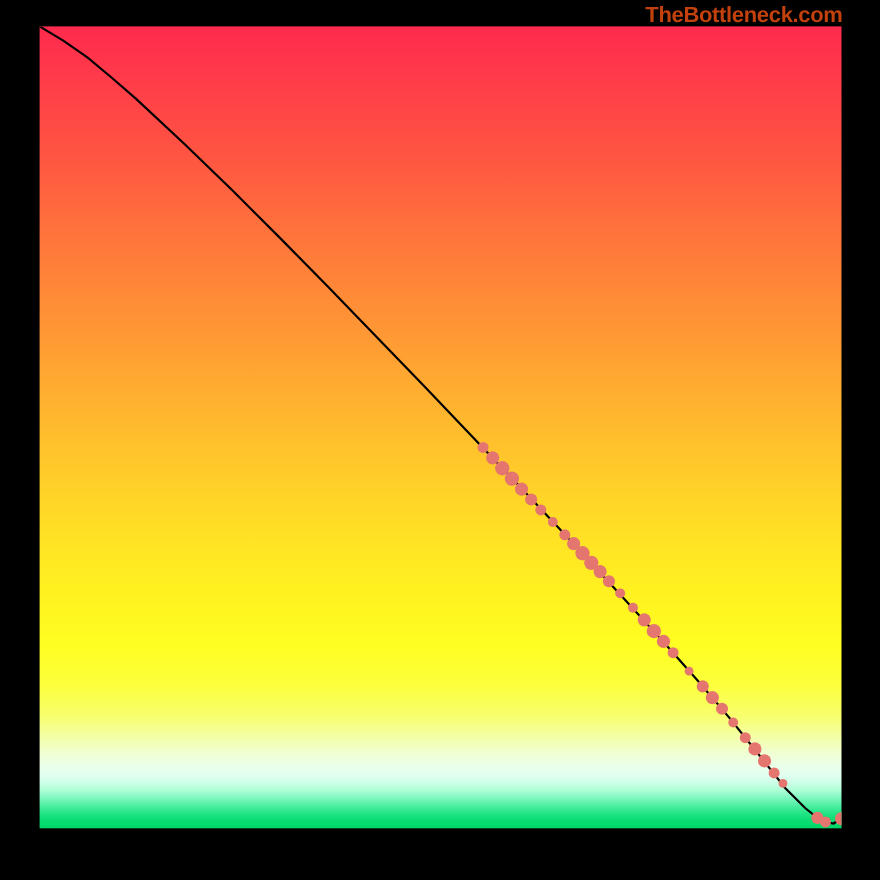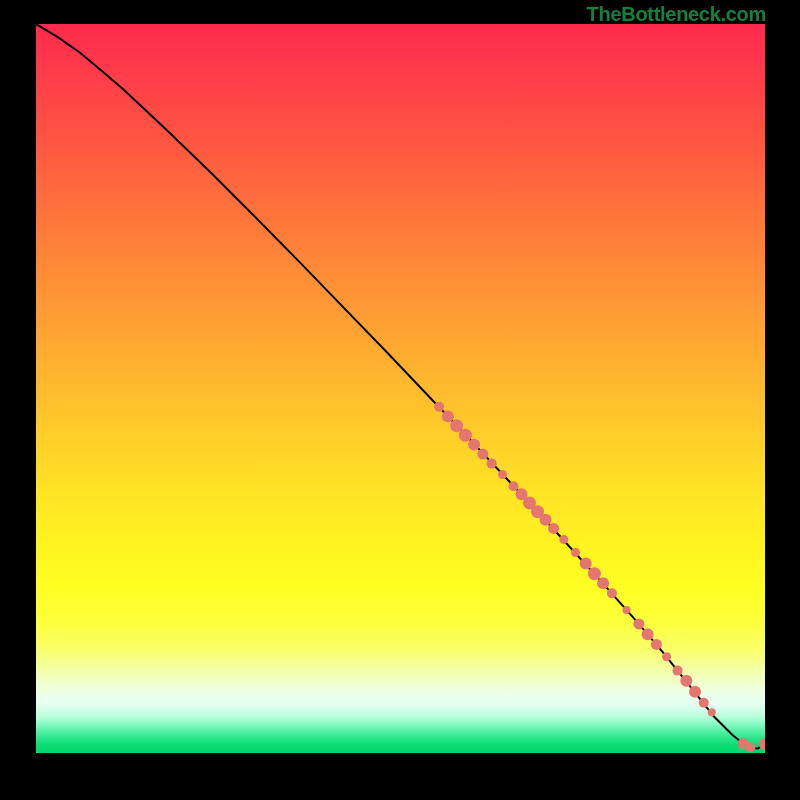--- a/index.html
+++ b/index.html
@@ -58,21 +58,21 @@
     width: 100%;
     height: 100%;
   }
   .attribution {
     position: absolute;
     top: 3px;
     right: 34px;
     font-family: Arial, Helvetica, sans-serif;
     font-size: 20px;
     font-weight: 600;
-    color: #15803d;
+    color: #c2410c;
     letter-spacing: -0.3px;
   }
 </style>
 </head>
 <body>
 
 <div class="stage">
   <div class="attribution">TheBottleneck.com</div>
   <div class="plot">
     <div class="gradient"></div>

